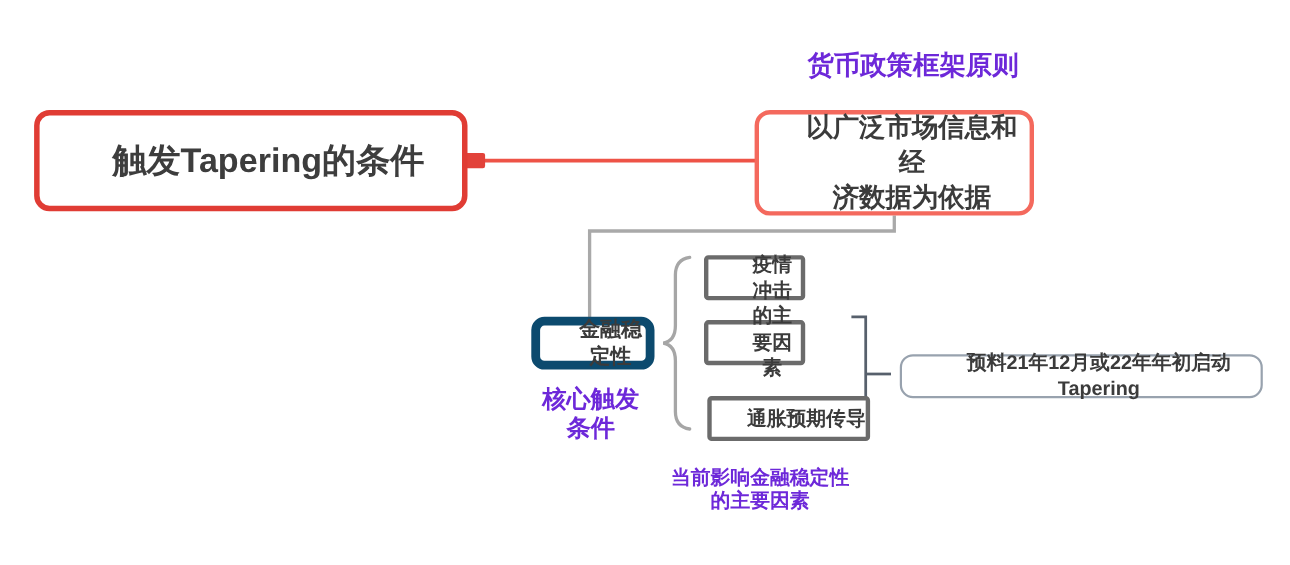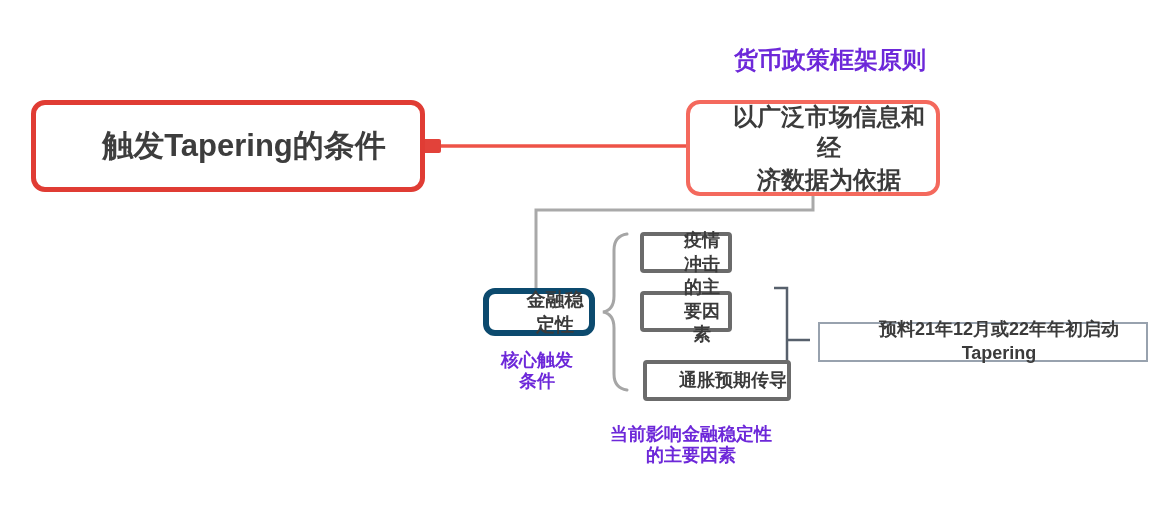--- a/index.html
+++ b/index.html
@@ -47,40 +47,40 @@
   }
   
   .node-framework {
     left: 686px; top: 100px; width: 254px; height: 96px;
     border: 4px solid #f4695d; border-radius: 14px;
     font-size: 24px;
   }
   
   .node-stability {
     left: 483px; top: 288px; width: 112px; height: 48px;
-    border: 6px solid #0c4a6e; border-radius: 12px;
+    border: 8px solid #0c4a6e; border-radius: 12px;
     font-size: 19px;
   }
   
   .node-factor {
     border: 4px solid #6b6b6b; border-radius: 4px;
     font-size: 18px;
   }
   .node-factor-1 { left: 640px; top: 232px; width: 92px;  height: 41px; }
   .node-factor-2 { left: 640px; top: 291px; width: 92px;  height: 41px; }
   .node-factor-3 { left: 643px; top: 350px; width: 148px; height: 41px; margin-top: 10px; }
   
   .node-prediction {
     left: 818px; top: 322px; width: 330px; height: 40px;
-    border: 2px solid #98a2ae; border-radius: 0;
+    border: 2px solid #98a2ae; border-radius: 12px;
     font-size: 18px;
   }
   
   .label-framework-note { left: 715px; top: 46px;  width: 230px; font-size: 24px; }
-  .label-stability-note { left: 467px; top: 350px; width: 140px; font-size: 18px; }
+  .label-stability-note { left: 467px; top: 350px; width: 140px; font-size: 22px; }
   .label-factors-note   { left: 591px; top: 424px; width: 200px; font-size: 18px; }
   .label-timing-note    { left: 884px; top: 282px; width: 200px; font-size: 19px; color: #dc2a26; }
 </style>
 </head>
 <body>
 
 <div class="canvas">
 
   <svg class="connectors" viewBox="0 0 1173 514" xmlns="http://www.w3.org/2000/svg">
 

